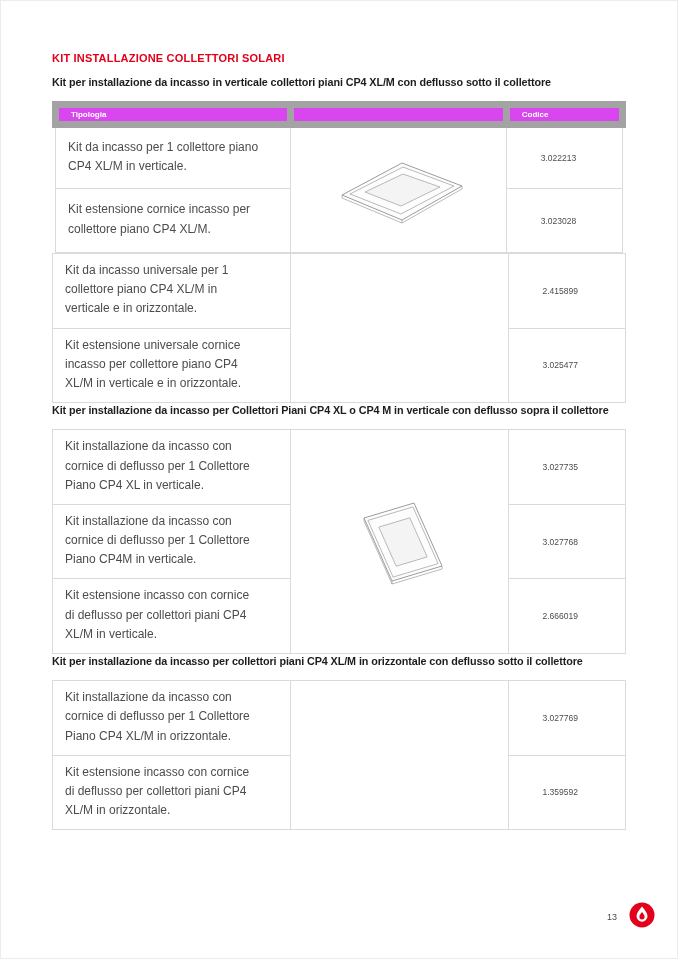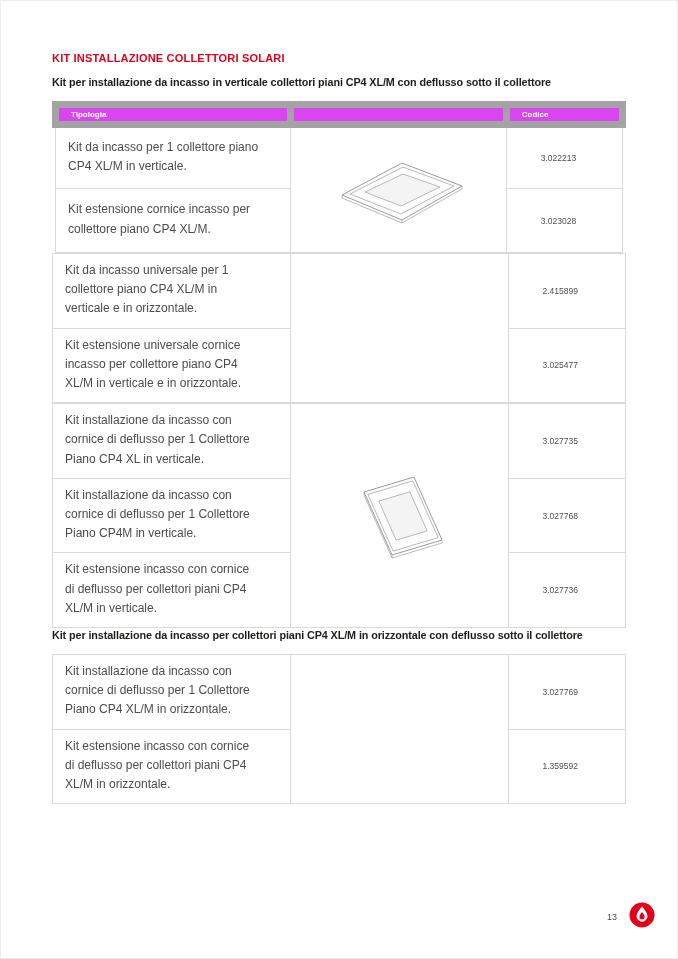--- a/index.html
+++ b/index.html
@@ -100,20 +100,21 @@
         </tr>
         <tr class="h-sm">
           <td class="desc">Kit estensione universale cornice incasso per collettore piano CP4 XL/M in verticale e in orizzontale.</td>
           <td class="code">3.025477</td>
         </tr>
       </tbody>
     </table>
   </div>
 
   <div class="section">
+    <h2 class="section-title">Kit per installazione da incasso per Collettori Piani CP4 XL o CP4 M in verticale con deflusso sopra il collettore</h2>
     <table class="kit">
       <colgroup>
           <col style="width:41.5%">
           <col style="width:38%">
           <col style="width:20.5%">
         </colgroup>
       <tbody>
         <tr class="h-md">
           <td class="desc">Kit installazione da incasso con cornice di deflusso per 1 Collettore Piano CP4 XL in verticale.</td>
           <td class="imgcell illustration" rowspan="3">
@@ -128,21 +129,21 @@
             </svg>
           </td>
           <td class="code">3.027735</td>
         </tr>
         <tr class="h-md">
           <td class="desc">Kit installazione da incasso con cornice di deflusso per 1 Collettore Piano CP4M in verticale.</td>
           <td class="code">3.027768</td>
         </tr>
         <tr class="h-md">
           <td class="desc">Kit estensione incasso con cornice di deflusso per collettori piani CP4 XL/M in verticale.</td>
-          <td class="code">3.027736</td>
+          <td class="code">2.666019</td>
         </tr>
       </tbody>
     </table>
   </div>
 
   <div class="section">
     <h2 class="section-title">Kit per installazione da incasso per collettori piani CP4 XL/M in orizzontale con deflusso sotto il collettore</h2>
     <table class="kit">
       <colgroup>
           <col style="width:41.5%">

